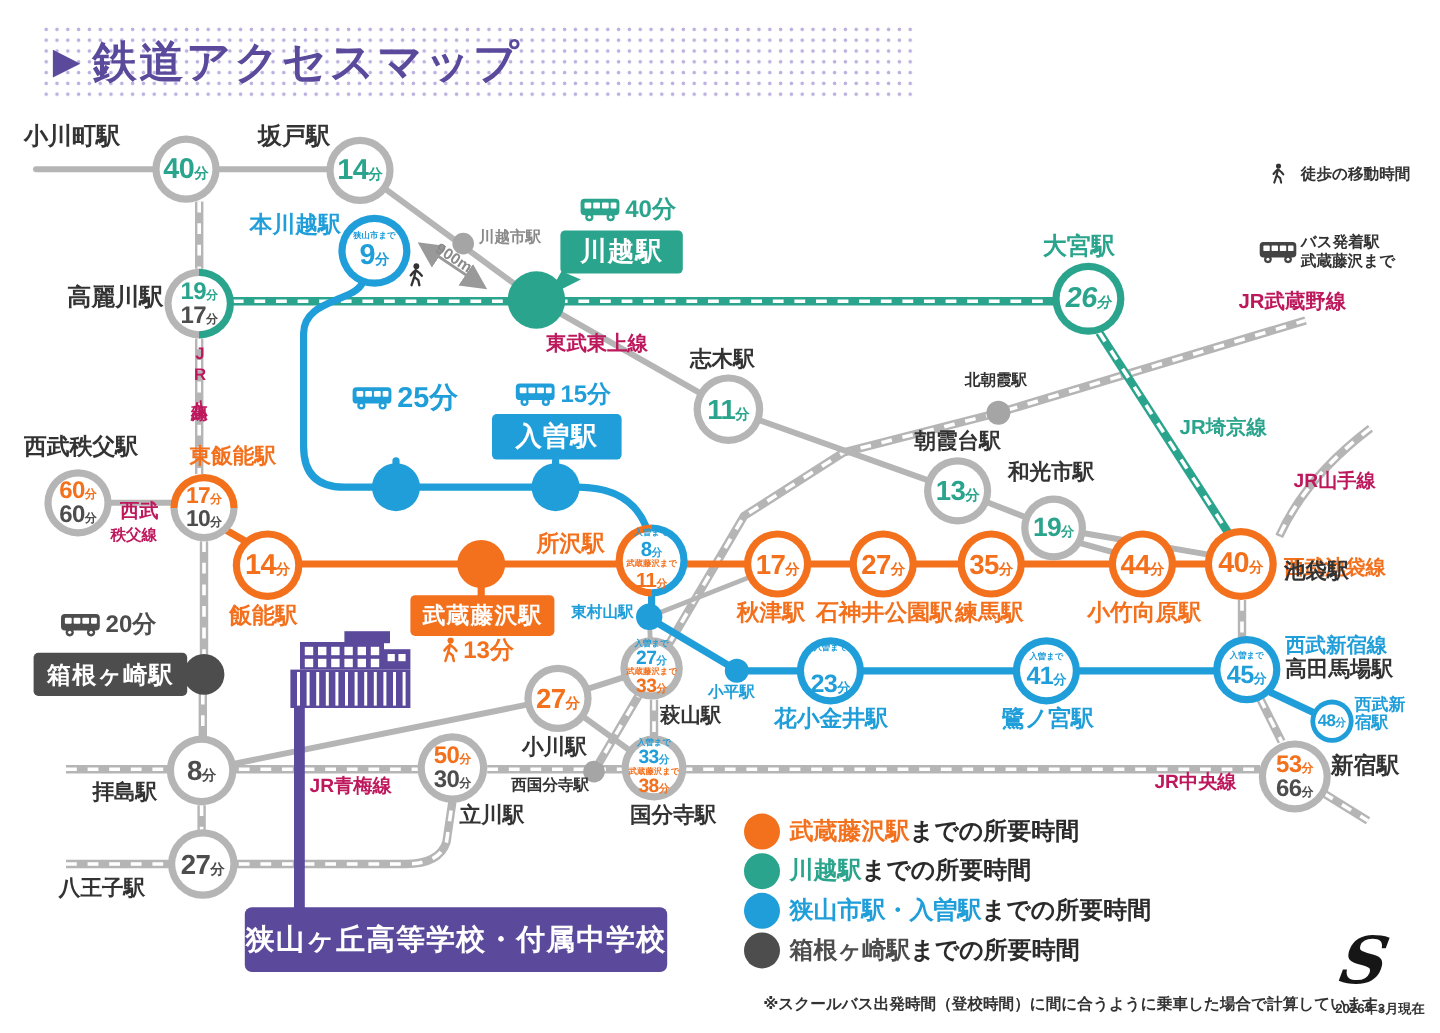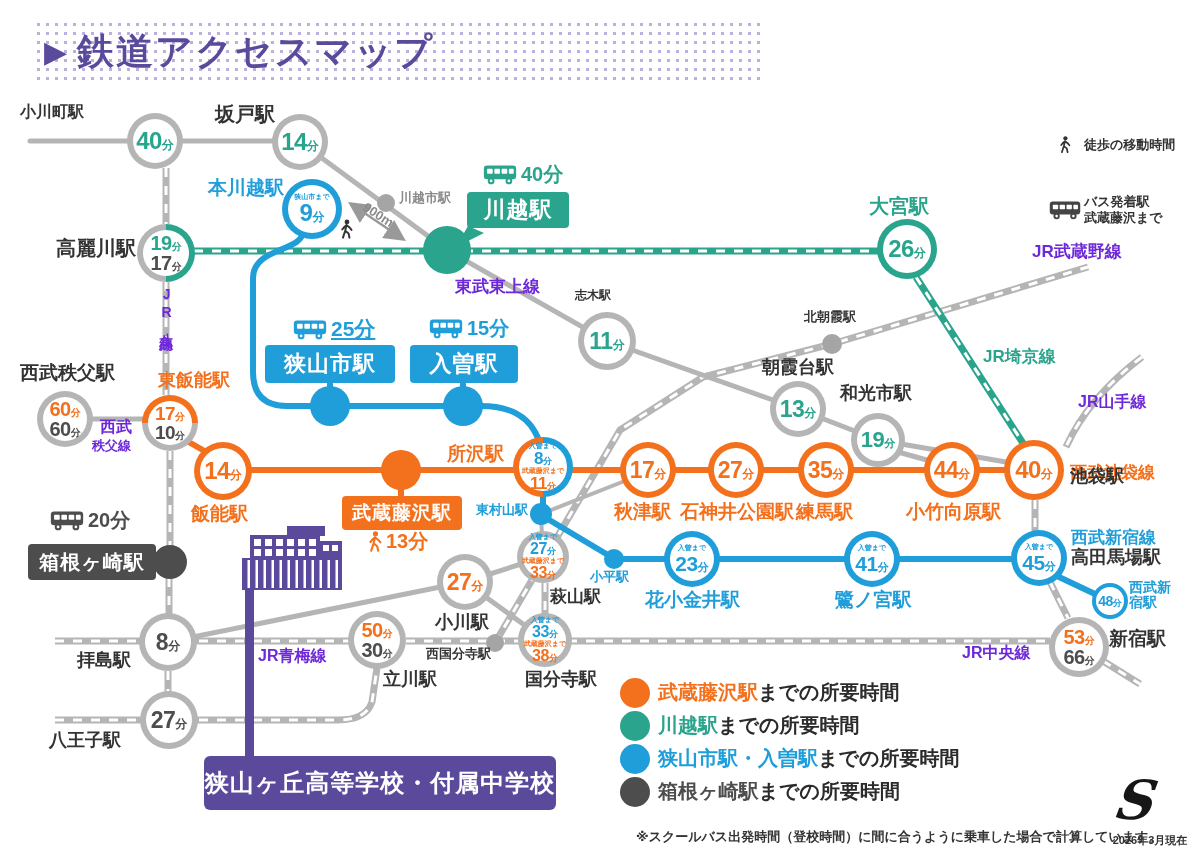--- a/index.html
+++ b/index.html
@@ -8,21 +8,21 @@
   #rail-wrap{position:absolute;left:0;top:0;width:1200px;height:861px;z-index:0;}
   
   #titleband{position:absolute;left:34px;top:20px;width:730px;height:64px;display:flex;align-items:center;
      background-image:radial-gradient(#bcb0e0 1.5px,transparent 1.7px);background-size:9px 9px;z-index:2;}
   .title-arrow{color:#5b4a9c;font-size:30px;margin:0 10px 0 10px;line-height:1;}
   .title-main{font-size:37px;font-weight:800;color:#5b4a9c;letter-spacing:2px;}
   .title-sub{font-size:23px;font-weight:800;color:#5b4a9c;}
   
   .lbl{position:absolute;font-weight:bold;white-space:nowrap;line-height:1.12;z-index:5;}
   .c-teal{color:#2aa48c}.c-blue{color:#1f9ed9}.c-orange{color:#f3701d}.c-dark{color:#4d4d4d}
-  .c-black{color:#333}.c-gray{color:#8a8a8a}.c-midgray{color:#6d28d9}
+  .c-black{color:#333}.c-gray{color:#8a8a8a}.c-midgray{color:#be185d}
   .circle{position:absolute;border-radius:50%;z-index:4;}
   .circle-in{position:absolute;background:#fff;border-radius:50%;display:flex;flex-direction:column;
      align-items:center;justify-content:center;text-align:center;}
   .pre{font-weight:bold;font-size:7px;line-height:1.15;white-space:nowrap;}
   .trow{line-height:1;white-space:nowrap;}
   .num{font-weight:800;letter-spacing:-0.5px;}
   .unit{font-weight:bold;}
   .dot{position:absolute;border-radius:50%;z-index:3;}
   .badge{position:absolute;color:#fff;font-weight:800;display:flex;align-items:center;justify-content:center;
      border-radius:4px;z-index:6;letter-spacing:1px;white-space:nowrap;}
@@ -233,21 +233,21 @@
         <div class="pre c-blue">狭山市まで</div>
         <div class="trow"><span class="num c-blue" style="font-size: 24px;">9</span><span class="unit c-blue" style="font-size: 12px;">分</span></div>
       </div>
     </div>
     <div class="circle" style="left: 137px; top: 224px; width: 58px; height: 58px; background: conic-gradient(rgb(42, 164, 140) 0deg, rgb(42, 164, 140) 50%, rgb(181, 181, 181) 50%, rgb(181, 181, 181) 100%);">
       <div class="circle-in" style="inset: 6px;">
         <div class="trow"><span class="num c-teal" style="font-size: 20px;">19</span><span class="unit c-teal" style="font-size: 10px;">分</span></div>
         <div class="trow"><span class="num c-dark" style="font-size: 20px;">17</span><span class="unit c-dark" style="font-size: 10px;">分</span></div>
       </div>
     </div>
-    <div class="circle" style="left: 877px; top: 219px; width: 60px; height: 60px; background: rgb(42, 164, 140);">
+    <div class="circle" style="left: 877px; top: 219px; width: 60px; height: 60px; background: rgb(42, 164, 140); font-style: italic;">
       <div class="circle-in" style="inset: 6px;">
         <div class="trow"><span class="num c-teal" style="font-size: 24px;">26</span><span class="unit c-teal" style="font-size: 12px;">分</span></div>
       </div>
     </div>
     <div class="circle" style="left: 578px; top: 312px; width: 58px; height: 58px; background: rgb(181, 181, 181);">
       <div class="circle-in" style="inset: 6px;">
         <div class="trow"><span class="num c-teal" style="font-size: 23px;">11</span><span class="unit c-teal" style="font-size: 12px;">分</span></div>
       </div>
     </div>
     <div class="circle" style="left: 770px; top: 381px; width: 56px; height: 56px; background: rgb(181, 181, 181);">
@@ -312,21 +312,21 @@
     </div>
     <div class="circle" style="left: 517px; top: 531px; width: 52px; height: 52px; background: rgb(181, 181, 181);">
       <div class="circle-in" style="inset: 6px;">
         <div class="pre c-blue">入曽まで</div>
         <div class="trow"><span class="num c-blue" style="font-size: 16px;">27</span><span class="unit c-blue" style="font-size: 9px;">分</span></div>
         <div class="pre c-orange">武蔵藤沢まで</div>
         <div class="trow"><span class="num c-orange" style="font-size: 16px;">33</span><span class="unit c-orange" style="font-size: 9px;">分</span></div>
       </div>
     </div>
     <div class="circle" style="left: 664px; top: 531px; width: 56px; height: 56px; background: rgb(31, 158, 217);">
-      <div class="circle-in" style="inset: 6px;">
+      <div class="circle-in" style="inset: 6px; justify-content: space-between;">
         <div class="pre c-blue">入曽まで</div>
         <div class="trow"><span class="num c-blue" style="font-size: 21px;">23</span><span class="unit c-blue" style="font-size: 11px;">分</span></div>
       </div>
     </div>
     <div class="circle" style="left: 844px; top: 531px; width: 56px; height: 56px; background: rgb(31, 158, 217);">
       <div class="circle-in" style="inset: 6px;">
         <div class="pre c-blue">入曽まで</div>
         <div class="trow"><span class="num c-blue" style="font-size: 21px;">41</span><span class="unit c-blue" style="font-size: 11px;">分</span></div>
       </div>
     </div>
@@ -370,21 +370,20 @@
       <div class="circle-in" style="inset: 6px;">
         <div class="trow"><span class="num c-dark" style="font-size: 23px;">8</span><span class="unit c-dark" style="font-size: 12px;">分</span></div>
       </div>
     </div>
     <div class="circle" style="left: 140px; top: 691px; width: 58px; height: 58px; background: rgb(181, 181, 181);">
       <div class="circle-in" style="inset: 6px;">
         <div class="trow"><span class="num c-dark" style="font-size: 23px;">27</span><span class="unit c-dark" style="font-size: 12px;">分</span></div>
       </div>
     </div>
     <div class="badge bg-teal" style="left: 467px; top: 192px; width: 102px; height: 36px; font-size: 22px;">川越駅</div>
-    <div class="badge bg-blue" style="left: 265px; top: 345px; width: 130px; height: 38px; font-size: 22px;">狭山市駅</div>
     <div class="badge bg-blue" style="left: 410px; top: 345px; width: 108px; height: 38px; font-size: 22px;">入曽駅</div>
     <div class="badge bg-orange" style="left: 342px; top: 496px; width: 120px; height: 34px; font-size: 19px;">武蔵藤沢駅</div>
     <div class="badge bg-dark" style="left: 28px; top: 544px; width: 128px; height: 36px; font-size: 20px;">箱根ヶ崎駅</div>
     <div class="badge bg-purple" style="left: 204px; top: 756px; width: 352px; height: 54px; font-size: 24px; border-radius: 6px;">狭山ヶ丘高等学校・付属中学校</div>
     <div class="busrow c-teal" style="left: 483px; top: 161px;">
       <span style="display: flex;">
         <svg width="34" height="21" viewBox="0 0 42 26">
           <rect x="1" y="2" width="40" height="17" rx="4" fill="#2aa48c"></rect>
           <rect x="5" y="6" width="7" height="6" rx="1" fill="#fff"></rect>
           <rect x="14" y="6" width="7" height="6" rx="1" fill="#fff"></rect>
@@ -405,21 +404,21 @@
           <rect x="5" y="6" width="7" height="6" rx="1" fill="#fff"></rect>
           <rect x="14" y="6" width="7" height="6" rx="1" fill="#fff"></rect>
           <rect x="23" y="6" width="7" height="6" rx="1" fill="#fff"></rect>
           <rect x="32" y="6" width="6" height="6" rx="1" fill="#fff"></rect>
           <circle cx="10" cy="21" r="4.2" fill="#1f9ed9"></circle>
           <circle cx="10" cy="21" r="1.7" fill="#fff"></circle>
           <circle cx="32" cy="21" r="4.2" fill="#1f9ed9"></circle>
           <circle cx="32" cy="21" r="1.7" fill="#fff"></circle>
         </svg>
       </span>
-      <span style="font-size: 21px; text-decoration: underline;">25分</span>
+      <span style="font-size: 24px;">25分</span>
     </div>
     <div class="busrow c-blue" style="left: 429px; top: 315px;">
       <span style="display: flex;">
         <svg width="34" height="21" viewBox="0 0 42 26">
           <rect x="1" y="2" width="40" height="17" rx="4" fill="#1f9ed9"></rect>
           <rect x="5" y="6" width="7" height="6" rx="1" fill="#fff"></rect>
           <rect x="14" y="6" width="7" height="6" rx="1" fill="#fff"></rect>
           <rect x="23" y="6" width="7" height="6" rx="1" fill="#fff"></rect>
           <rect x="32" y="6" width="6" height="6" rx="1" fill="#fff"></rect>
           <circle cx="10" cy="21" r="4.2" fill="#1f9ed9"></circle>
@@ -452,27 +451,27 @@
           <circle cx="7.5" cy="2.8" r="2.6" fill="#f3701d"></circle>
           <path d="M7,6.2 L5.6,12.3 L3.2,19.8 M5.6,12.3 L9.2,15.2 L10.2,19.8 M7,6.2 L10.6,9.2 L12.4,11.4 M7,6.2 L4.2,8.8 L2.4,11" stroke="#f3701d" stroke-width="2.1" fill="none" stroke-linecap="round" stroke-linejoin="round"></path>
         </svg>
       </span>
       <span style="font-size: 20px;">13分</span>
     </div>
     <div style="position: absolute; left: 340px; top: 219px; z-index: 5;"><svg width="13" height="21" viewBox="0 0 14 22">
         <circle cx="7.5" cy="2.8" r="2.6" fill="#333"></circle>
         <path d="M7,6.2 L5.6,12.3 L3.2,19.8 M5.6,12.3 L9.2,15.2 L10.2,19.8 M7,6.2 L10.6,9.2 L12.4,11.4 M7,6.2 L4.2,8.8 L2.4,11" stroke="#333" stroke-width="2.1" fill="none" stroke-linecap="round" stroke-linejoin="round"></path>
       </svg></div>
-    <div class="lbl c-black" style="left: 20px; top: 103px; font-size: 16px;">小川町駅</div>
+    <div class="lbl c-black" style="left: 20px; top: 103px; font-size: 20px;">小川町駅</div>
     <div class="lbl c-black" style="left: 215px; top: 103px; font-size: 20px;">坂戸駅</div>
     <div class="lbl c-blue" style="left: 208px; top: 177px; font-size: 19px;">本川越駅</div>
     <div class="lbl c-gray" style="left: 399px; top: 191px; font-size: 13px;">川越市駅</div>
     <div class="lbl c-black" style="left: 56px; top: 237px; font-size: 20px;">高麗川駅</div>
     <div class="lbl c-teal" style="left: 869px; top: 195px; font-size: 20px;">大宮駅</div>
-    <div class="lbl c-black" style="left: 575px; top: 289px; font-size: 12px;">志木駅</div>
+    <div class="lbl c-black" style="left: 575px; top: 289px; font-size: 18px;">志木駅</div>
     <div class="lbl c-black" style="left: 804px; top: 310px; font-size: 13px;">北朝霞駅</div>
     <div class="lbl c-black" style="left: 762px; top: 357px; font-size: 18px;">朝霞台駅</div>
     <div class="lbl c-black" style="left: 840px; top: 383px; font-size: 18px;">和光市駅</div>
     <div class="lbl c-black" style="left: 20px; top: 362px; font-size: 19px;">西武秩父駅</div>
     <div class="lbl c-orange" style="left: 158px; top: 370px; font-size: 18px;">東飯能駅</div>
     <div class="lbl c-orange" style="left: 191px; top: 503px; font-size: 19px;">飯能駅</div>
     <div class="lbl c-orange" style="left: 447px; top: 443px; font-size: 19px;">所沢駅</div>
     <div class="lbl c-orange" style="left: 614px; top: 501px; font-size: 19px;">秋津駅</div>
     <div class="lbl c-orange" style="left: 680px; top: 501px; font-size: 19px;">石神井公園駅</div>
     <div class="lbl c-orange" style="left: 796px; top: 501px; font-size: 19px;">練馬駅</div>

